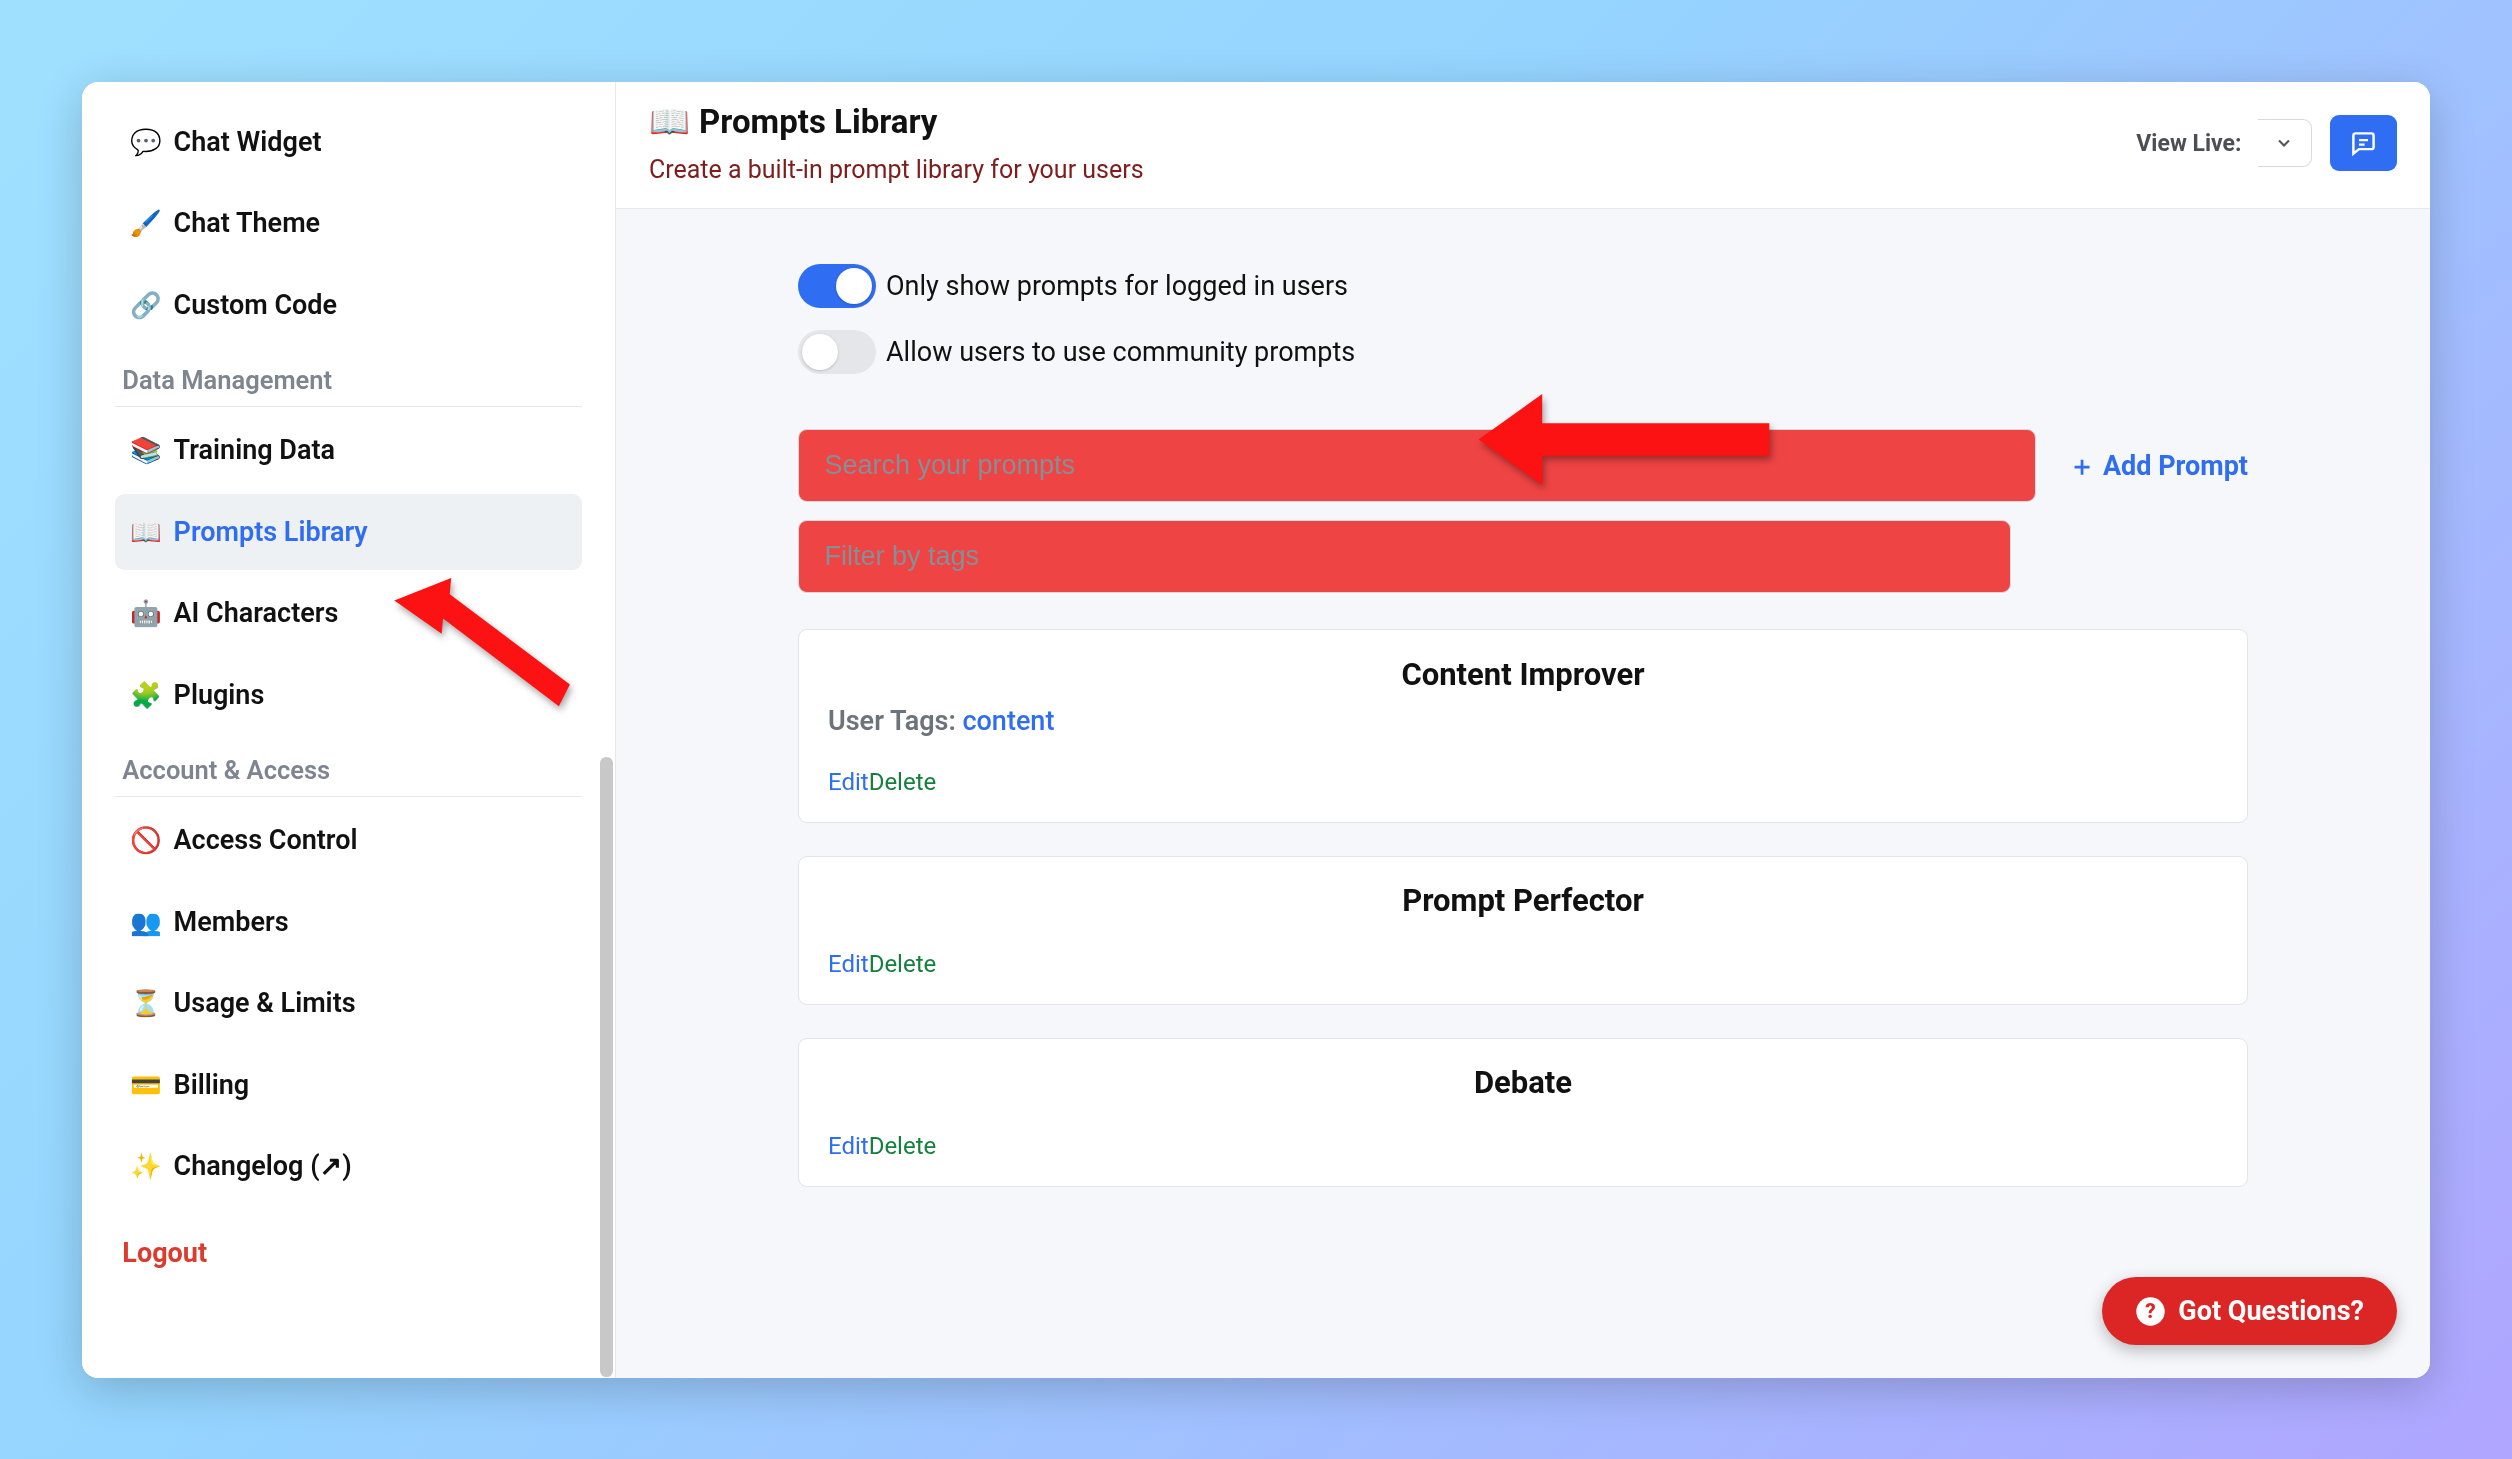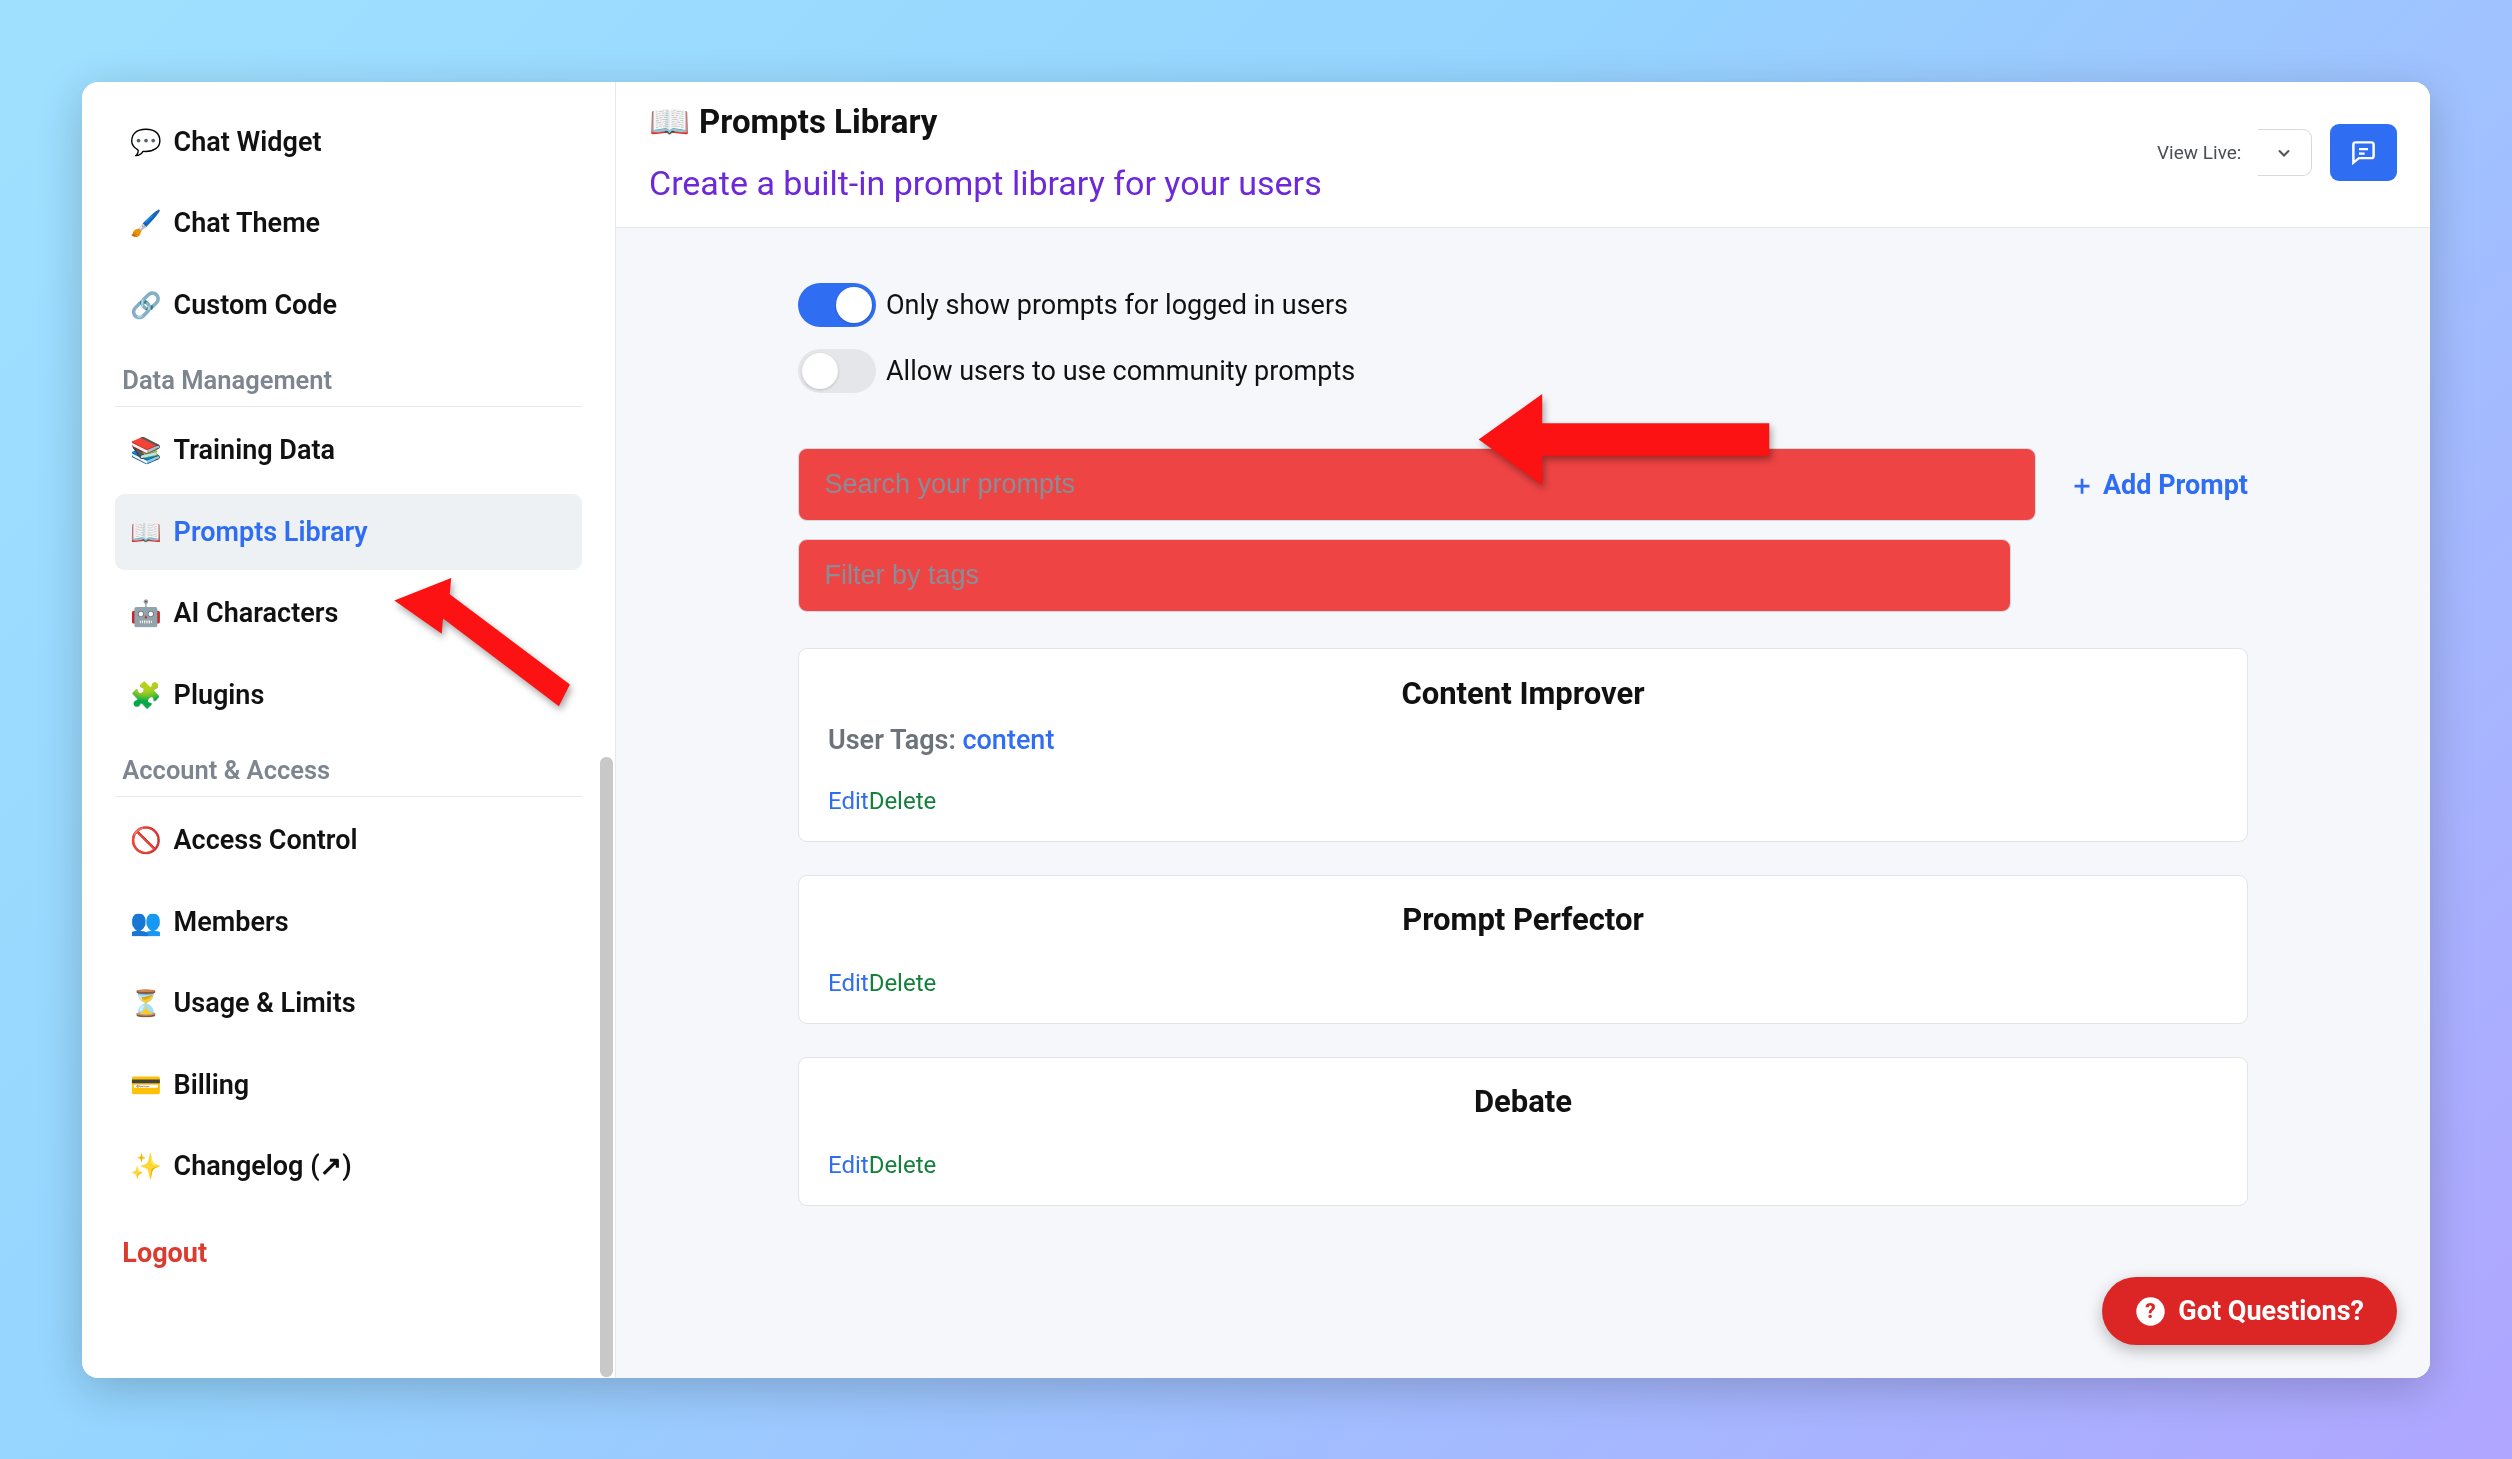--- a/index.html
+++ b/index.html
@@ -97,33 +97,33 @@
   }
   .page-title {
     font-size: 33px;
     font-weight: 700;
     color: #111;
     display: flex;
     align-items: center;
     gap: 9px;
   }
   .page-subtitle {
-    font-size: 34px;
-    color: #6d28d9;
-    margin-top: 22px;
+    font-size: 25px;
+    color: #7f1d1d;
+    margin-top: 14px;
   }
   .top-right {
     display: flex;
     align-items: center;
     gap: 11px;
   }
   .view-live-label {
-    font-size: 19px;
+    font-size: 23px;
     color: #4b4f55;
-    font-weight: 400;
+    font-weight: 700;
     margin-right: 5.5px;
   }
   .domain-group {
     display: flex;
   }
   .domain-btn {
     display: flex;
     align-items: center;
     gap: 11px;
     border: 0.9px solid #d6d9de;

